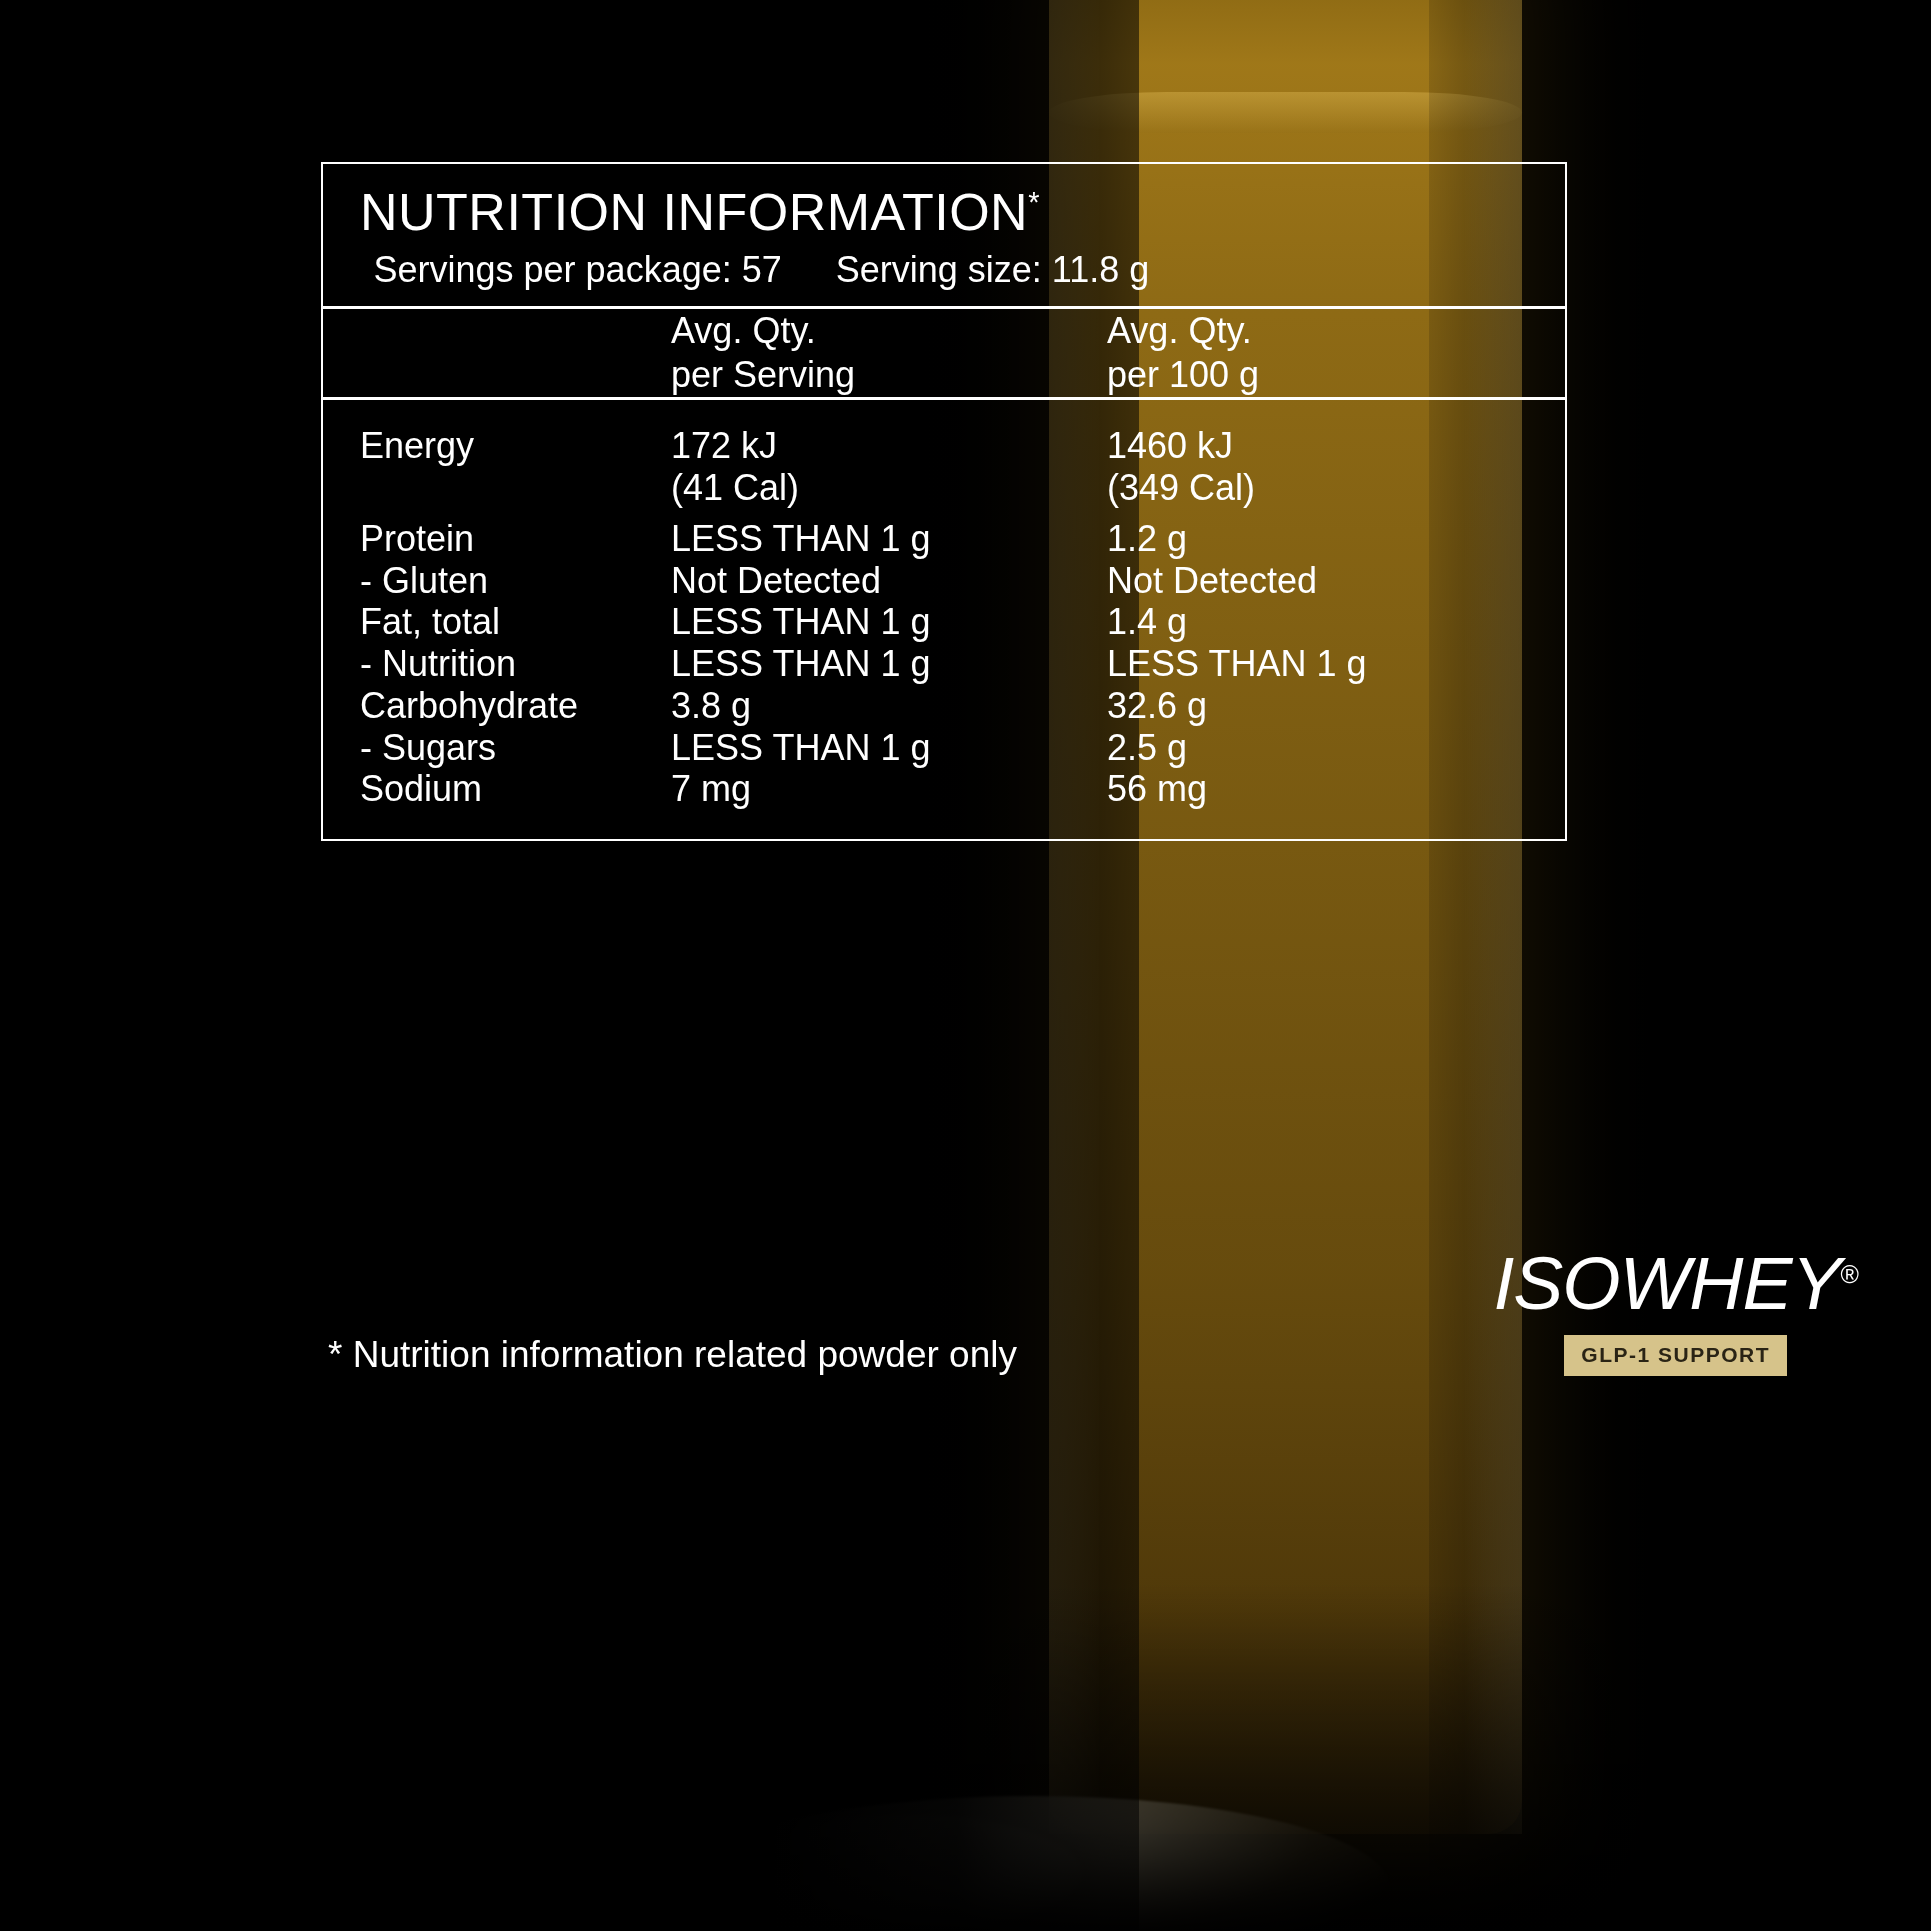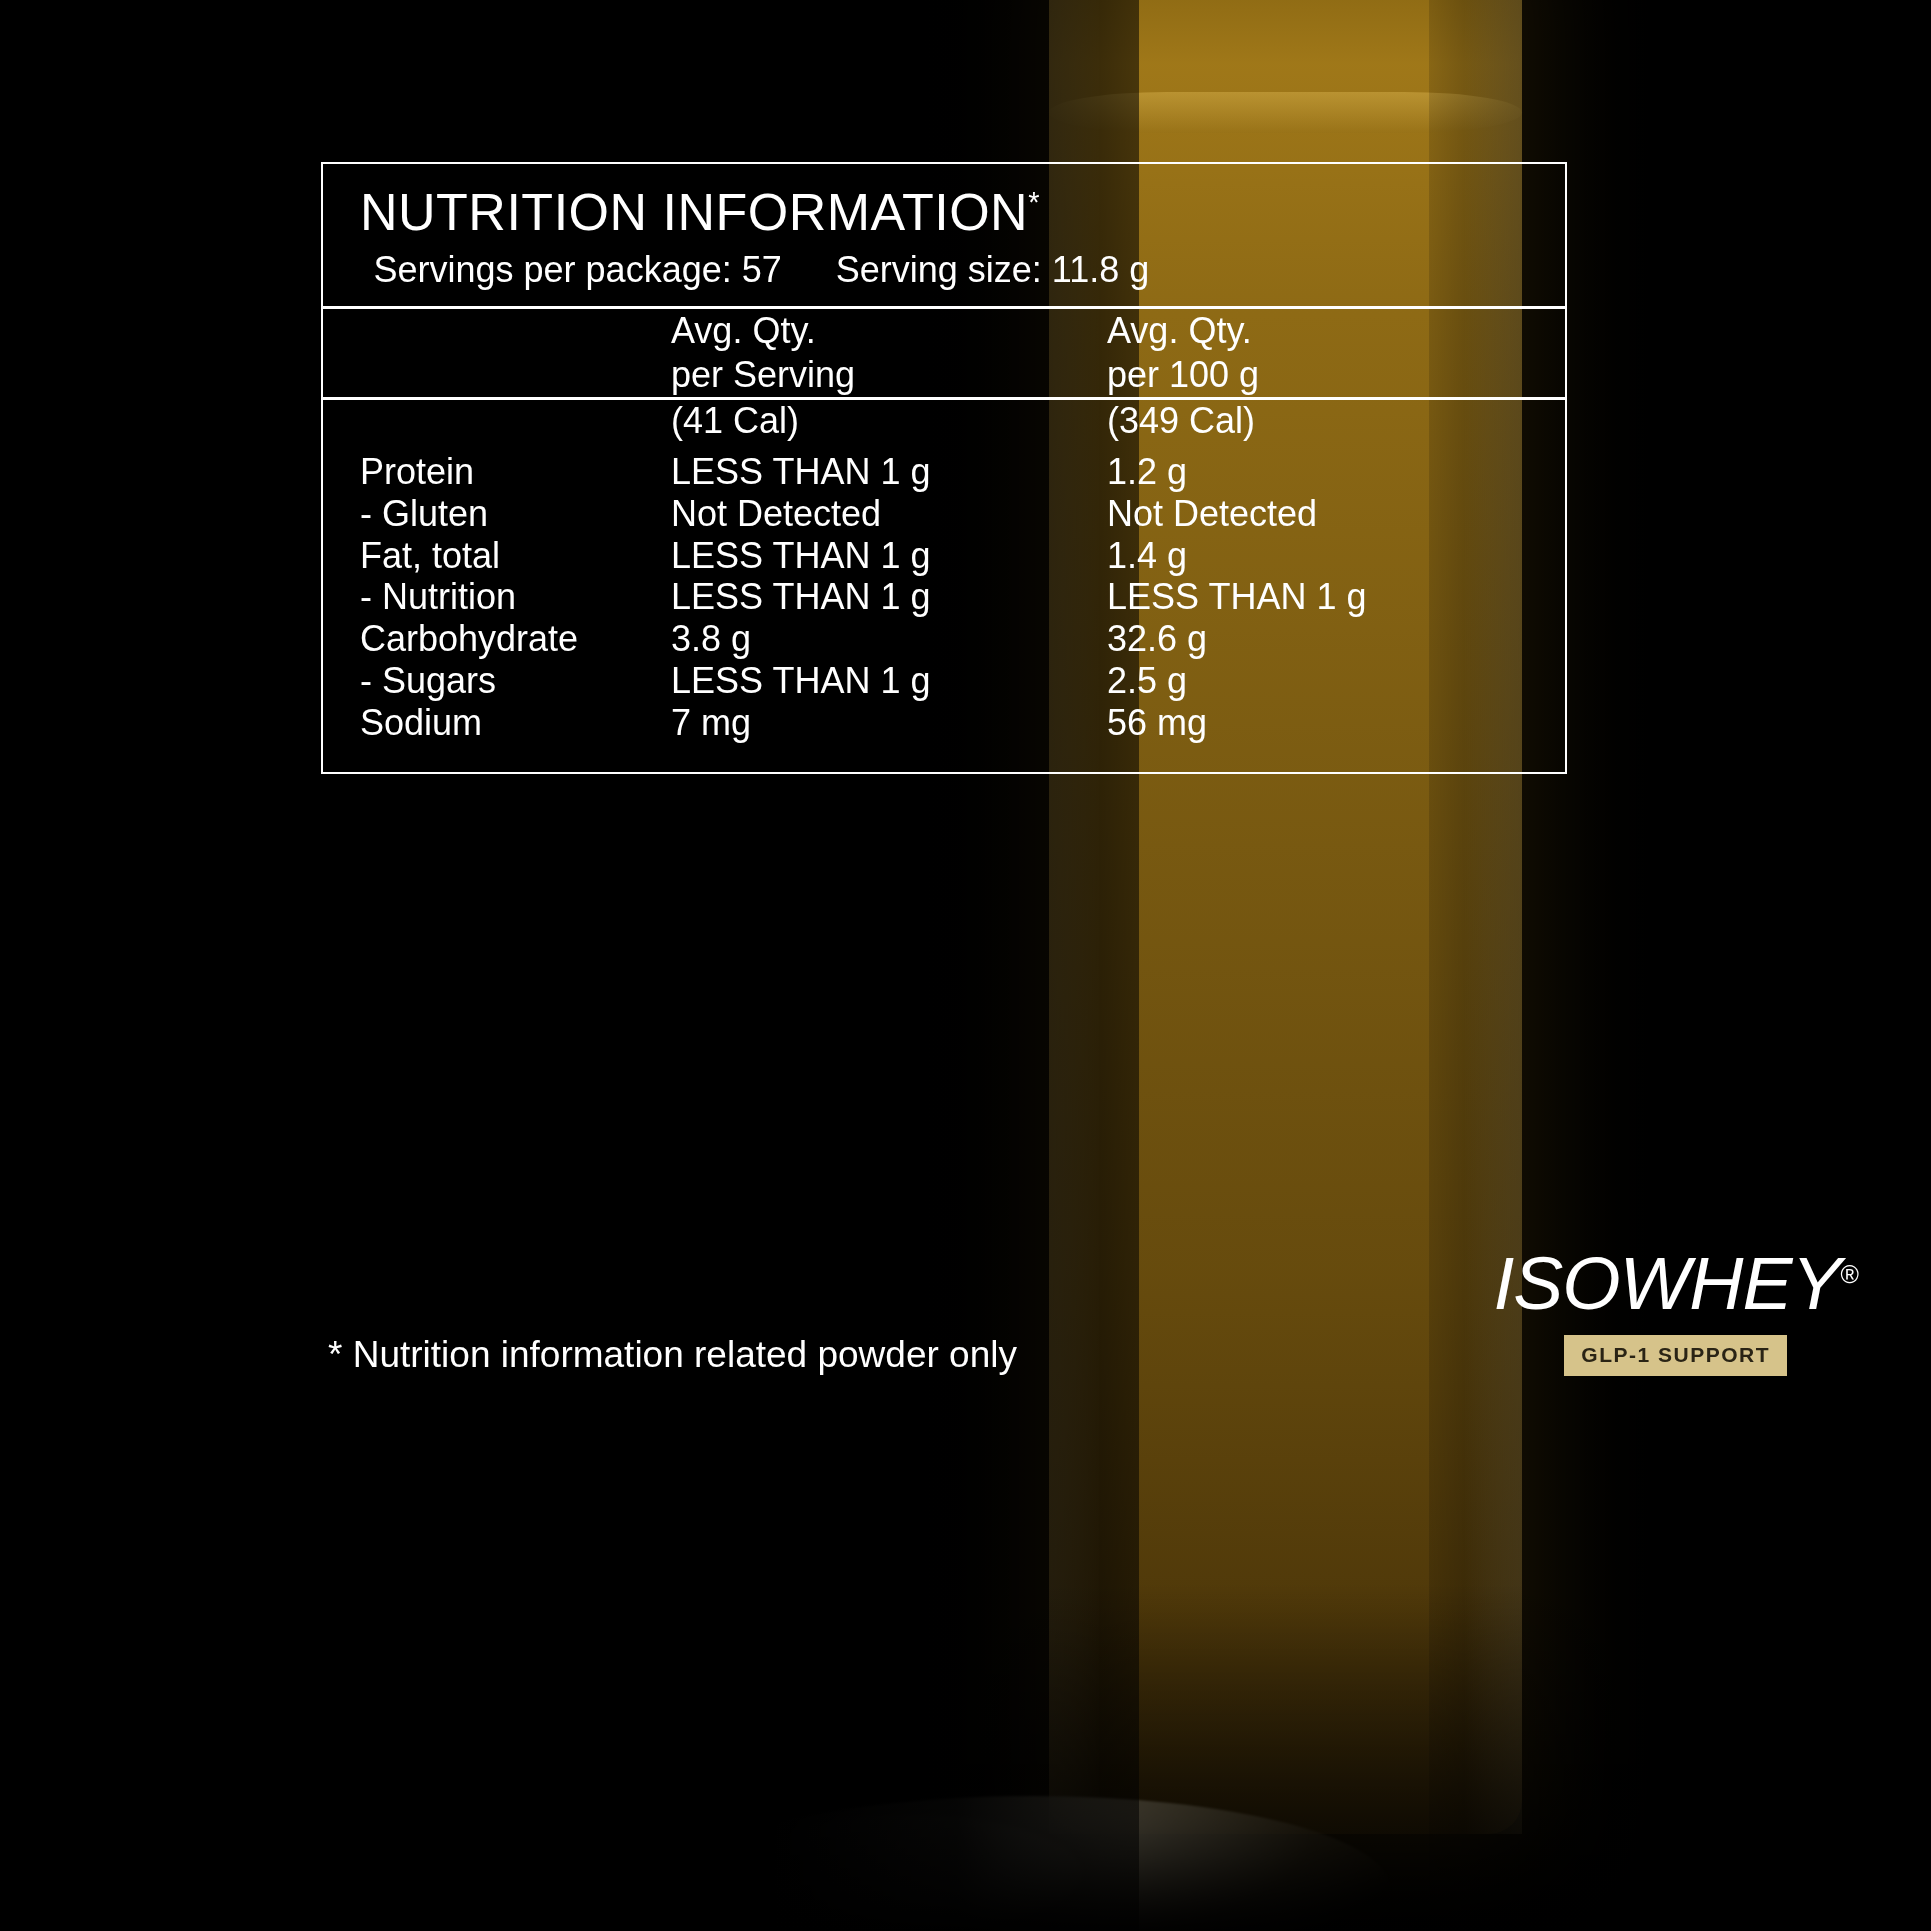--- a/index.html
+++ b/index.html
@@ -233,20 +233,25 @@
             <div>Avg. Qty.</div>
             <div>per 100 g</div>
           </th>
         </tr>
       </thead>
     </table>
     <div class="divider"></div>
 
     <table class="nutri">
       <tbody class="body-rows">
+        <tr>
+          <td class="c0">Energy</td>
+          <td class="c1">172 kJ</td>
+          <td class="c2">1460 kJ</td>
+        </tr>
         <tr class="sub-line">
           <td class="c0"></td>
           <td class="c1">(41 Cal)</td>
           <td class="c2">(349 Cal)</td>
         </tr>
         <tr>
           <td class="c0">Protein</td>
           <td class="c1">LESS THAN 1 g</td>
           <td class="c2">1.2 g</td>
         </tr>

